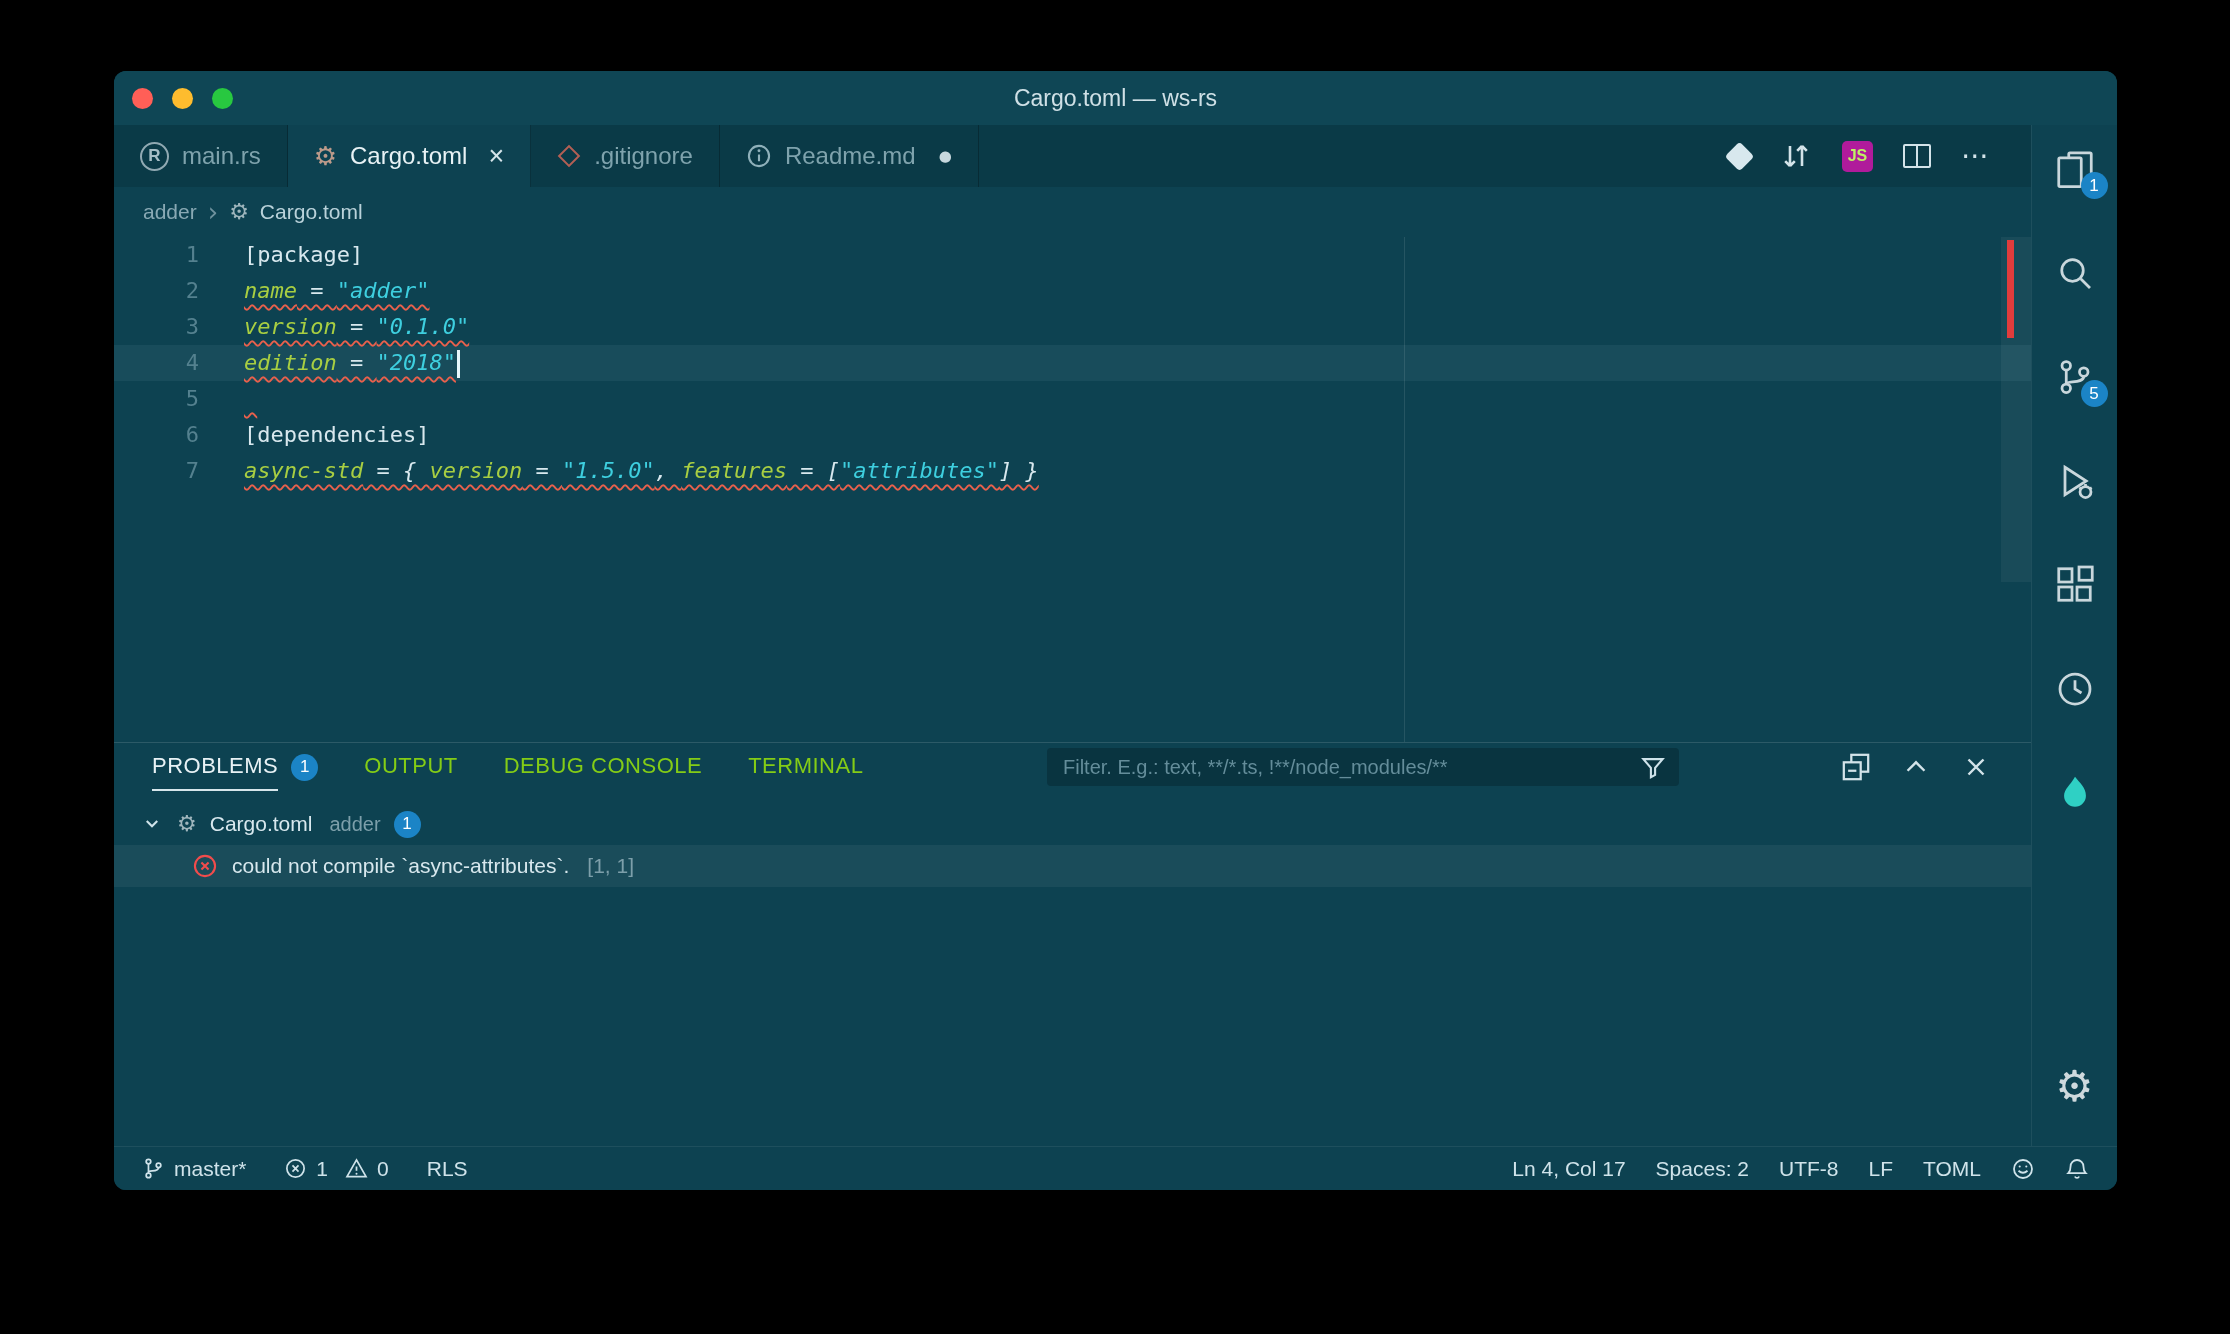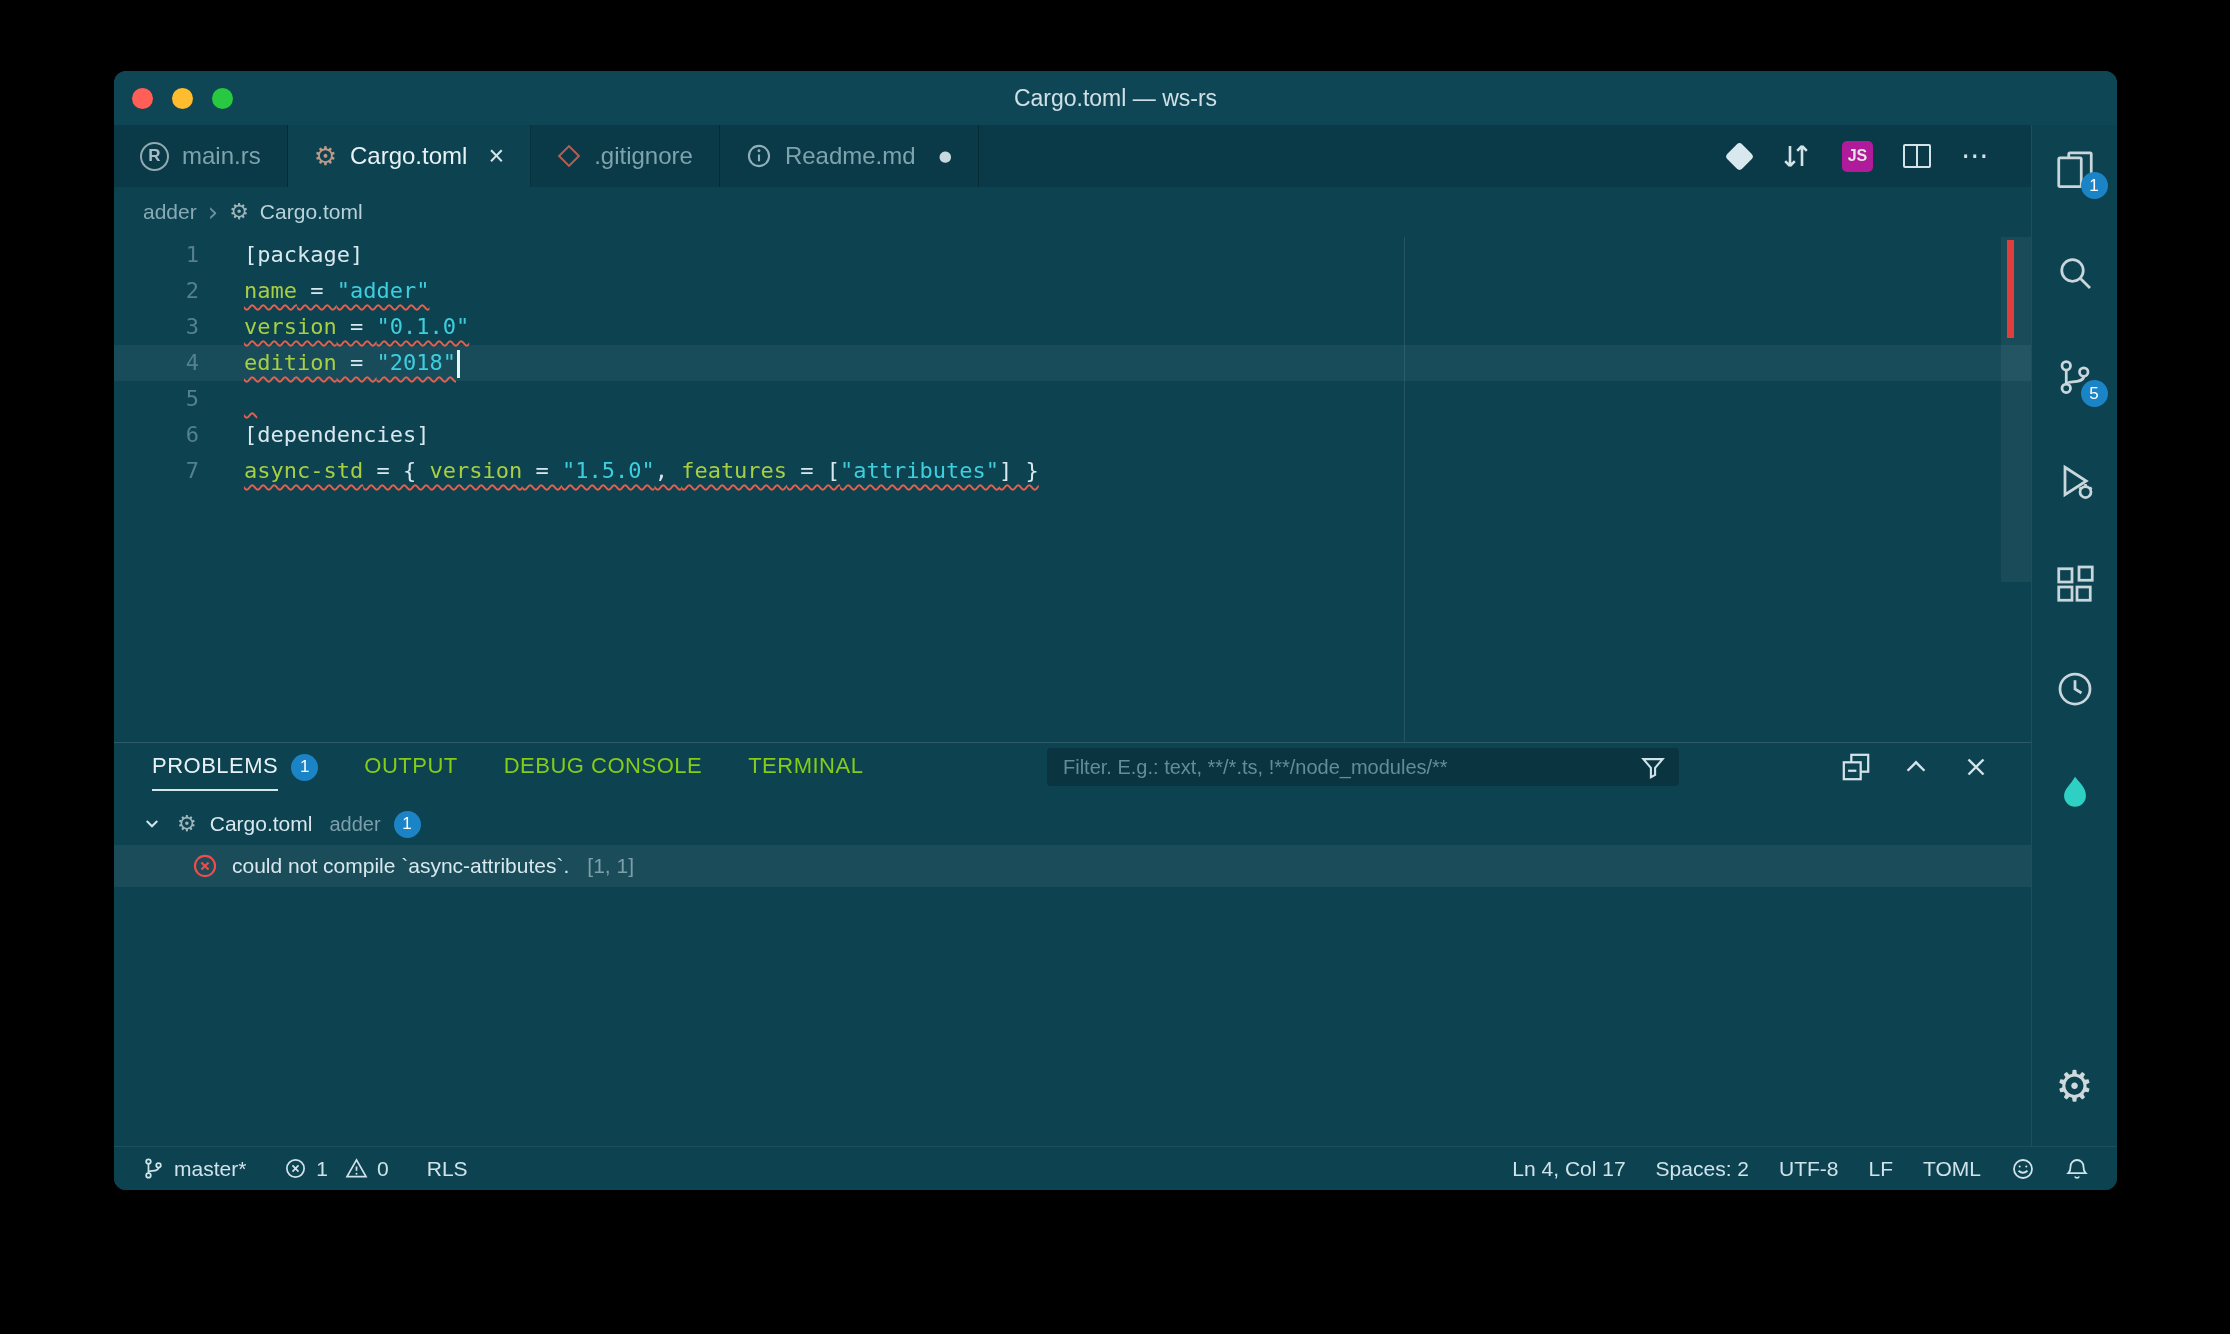--- a/index.html
+++ b/index.html
@@ -31,21 +31,21 @@
   .tab-close{ font-size:27px; color:#d4e4ea; margin-left:8px; line-height:1; }
   .tab-dot{ font-size:15px; color:#c7d8de; margin-left:10px; font-family:"DejaVu Sans",sans-serif; }
   .rust-icon{ width:29px; height:29px; border:2px solid #90a9b2; border-radius:50%;
               display:flex; align-items:center; justify-content:center;
               font-size:17px; font-weight:bold; color:#a7bec6; }
   .glyph{ font-family:"DejaVu Sans",sans-serif; line-height:1; }
   .gear-tab{ font-size:26px; color:#bb9a8a; }
   .git-diamond{ width:16px; height:16px; border:2px solid #b35f54; transform:rotate(45deg); margin:0 4px; }
   .tab-actions{ margin-left:auto; display:flex; align-items:center; gap:30px; padding-right:42px; color:#d3e3e9; }
   .act-diamond{ width:21px; height:21px; background:#d8e8ee; border-radius:4px; transform:rotate(45deg); }
-  .js-badge{ width:31px; height:31px; border-radius:5px; background:var(--js-badge,#b01b9b); color:#e5e5e5;
+  .js-badge{ width:31px; height:31px; border-radius:5px; background:var(--js-badge,#b01b9b); color:#bef264;
              display:flex; align-items:center; justify-content:center; font-size:16px; font-weight:bold; }
   .split-box{ width:28px; height:24px; border:2px solid #d3e3e9; border-radius:2px; position:relative; }
   .split-box:after{ content:""; position:absolute; left:11px; top:0; bottom:0; width:2px; background:#d3e3e9; }
   .ellipsis{ font-size:28px; color:#d3e3e9; }
 
   
   .breadcrumb{ flex:0 0 50px; display:flex; align-items:center; gap:11px; padding-left:29px;
                font-size:21px; color:#89a9b4; }
   .bc-sep{ font-size:26px; color:#6f929e; font-family:"DejaVu Sans",sans-serif; }
   .bc-gear{ font-size:22px; color:#9fb6bd; }
@@ -56,21 +56,21 @@
            font-family:"DejaVu Sans Mono", monospace; font-size:22px; }
   .line{ display:flex; height:36px; line-height:36px; }
   .line.current{ background:rgba(210,240,255,.06); }
   .gutter{ flex:0 0 85px; text-align:right; color:#54818f; }
   .code{ white-space:pre; padding-left:45px; color:#d8e8ee; }
   .tok-key{ color:var(--syntax-key,#a8ce42); }
   .tok-str{ color:var(--syntax-str,#3ecfdf); }
   .tok-plain{ color:#d8e8ee; }
   .squiggle{ text-decoration:underline; text-decoration-style:wavy;
              text-decoration-color:var(--squiggle,#e8604c); text-decoration-thickness:2px;
-             text-underline-offset:6px; }
+             text-underline-offset:6px;font-style:italic; }
   .cursor{ display:inline-block; width:3px; height:28px; background:#e6f7fb; vertical-align:middle; margin-left:1px; }
   .ruler{ position:absolute; left:1290px; top:0; bottom:0; width:1px; background:rgba(255,255,255,.10); }
   .scrollbar{ position:absolute; right:0; top:0; bottom:0; width:30px; }
   .slider{ position:absolute; top:0; right:0; width:30px; height:345px; background:rgba(255,255,255,.05); }
   .err-mark{ position:absolute; top:3px; right:17px; width:7px; height:98px; background:var(--overview-error,#e23c3c); }
 
   
   .panel{ flex:0 0 404px; border-top:1px solid rgba(255,255,255,.13); display:flex; flex-direction:column; }
   .panel-header{ position:relative; flex:0 0 48px; display:flex; align-items:center; padding-left:38px; }
   .panel-tabs{ display:flex; gap:46px; align-items:center; height:100%; }

